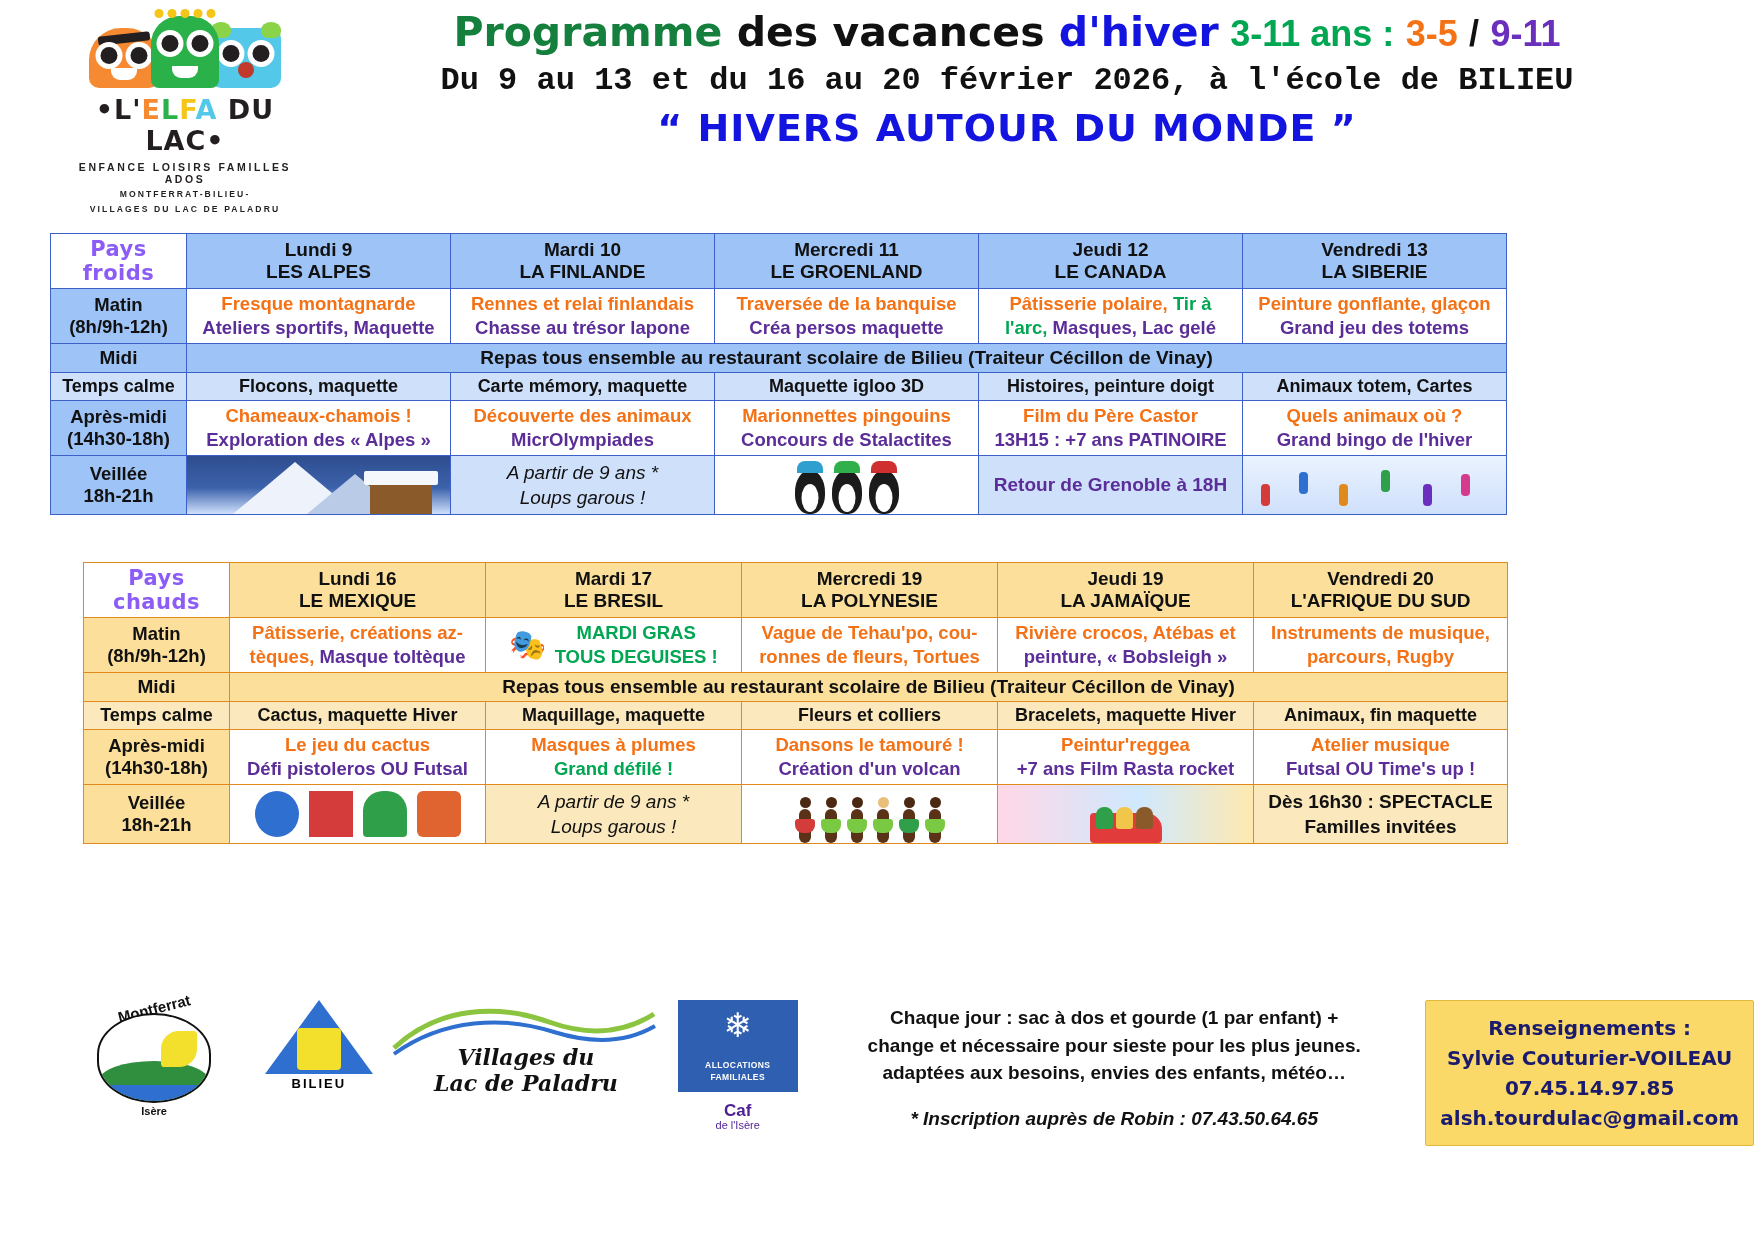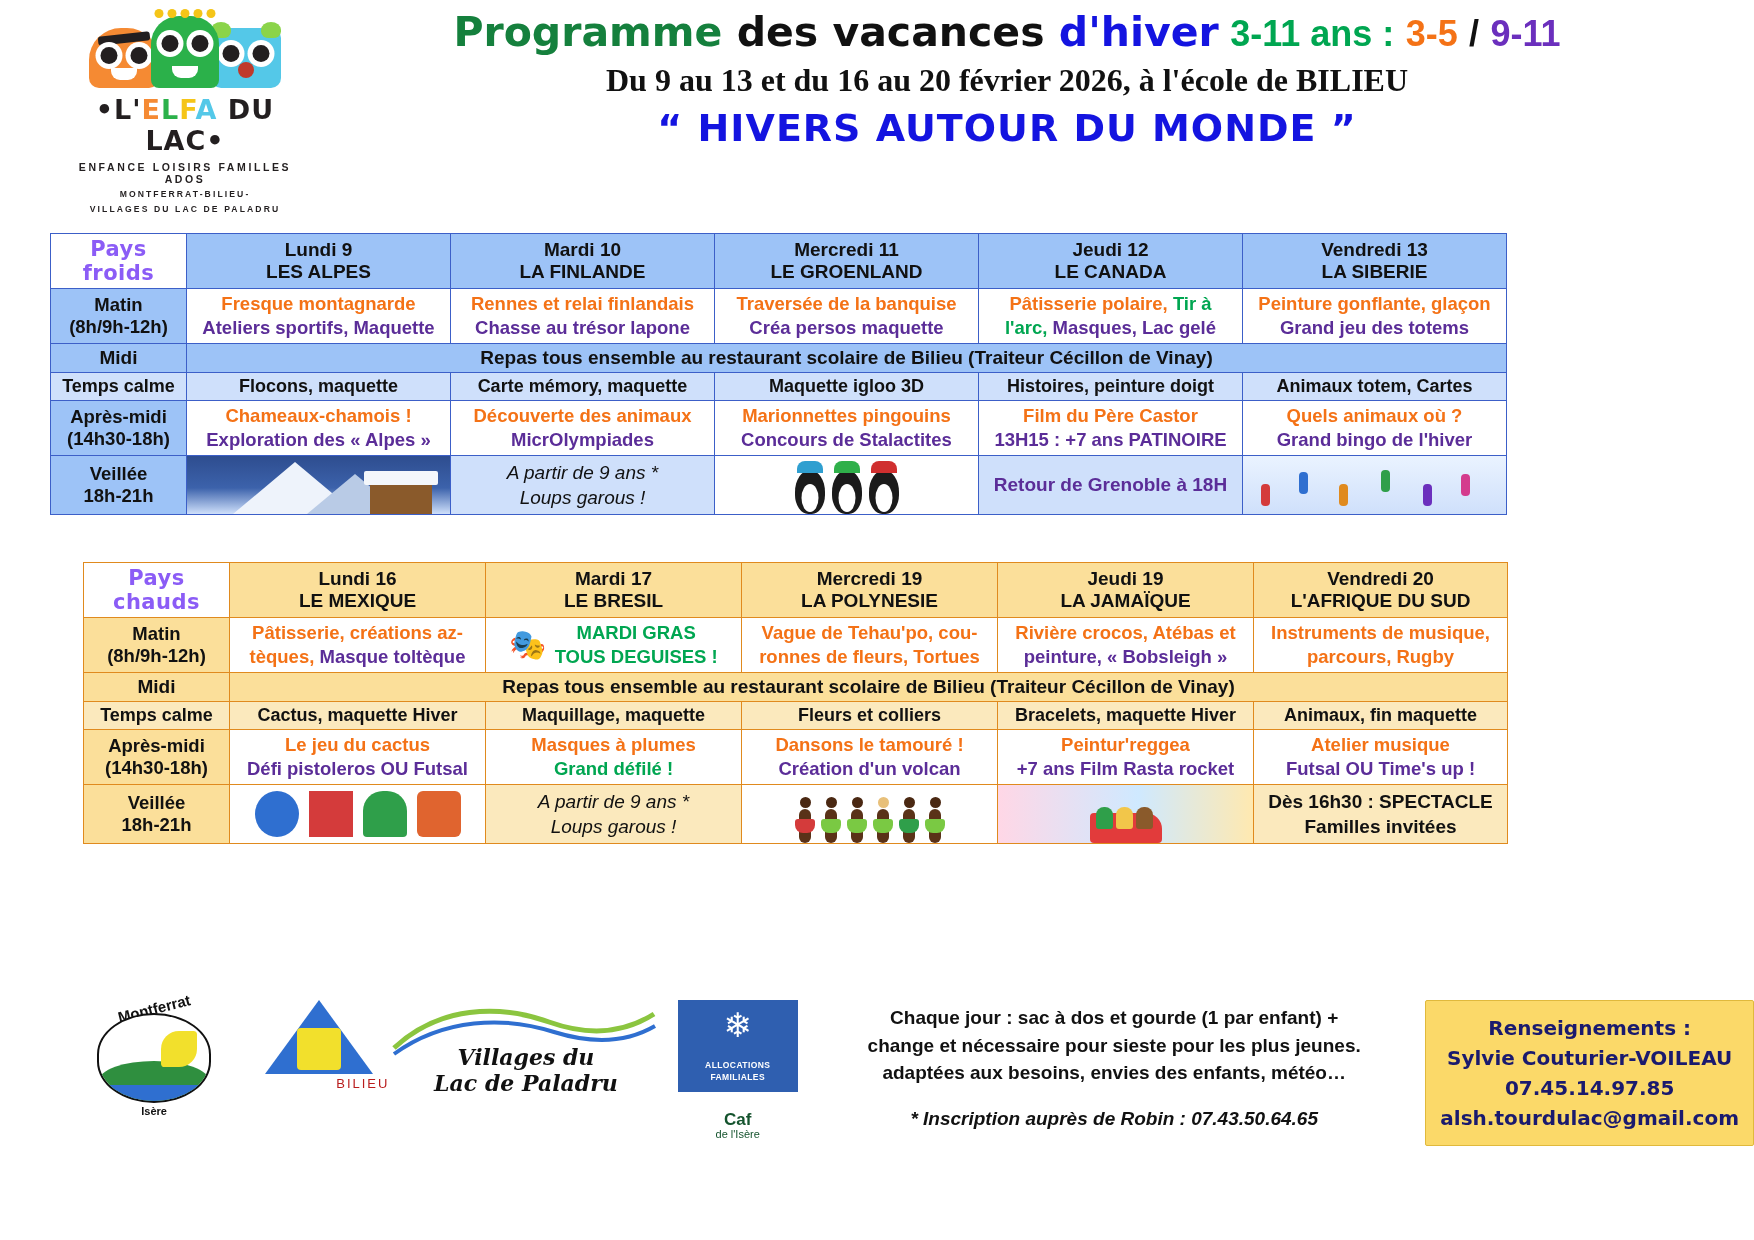--- a/index.html
+++ b/index.html
@@ -37,21 +37,21 @@
 
   .title-block{flex:1;text-align:center;padding-right:40px;}
   .title-l1{font-size:41px;font-weight:bold;line-height:1.12;white-space:nowrap;}
   .t-prog{color:#15803d;font-family:"DejaVu Sans",sans-serif;}
   .t-des{color:#111;font-family:"DejaVu Sans",sans-serif;}
   .t-hiver{color:#1414e0;font-family:"DejaVu Sans",sans-serif;}
   .t-ages{color:#00a651;font-size:36px;}
   .t-35{color:#f47216;font-size:36px;}
   .t-sep{color:#111;font-size:36px;}
   .t-911{color:#6b2fbd;font-size:36px;}
-  .title-l2{font-size:32px;font-weight:bold;color:#111;margin-top:6px;font-family:Liberation Serif, serif;}
+  .title-l2{font-size:32px;font-weight:bold;color:#111;margin-top:6px;font-family:Liberation Mono, monospace;}
   .title-l3{font-size:38px;font-weight:bold;color:#1414e0;margin-top:7px;letter-spacing:1px;font-family:"DejaVu Sans",sans-serif;}
 
   
   table{border-collapse:collapse;table-layout:fixed;}
   .tbl{font-size:17.5px;}
   .tbl td{border:1.4px solid #3c5fc8;text-align:center;vertical-align:middle;padding:3px 4px;}
   .tbl-warm td{border:1.4px solid #e08a1e;}
 
   .cold{position:absolute;left:50px;top:233px;width:1456px;}
   .warm{position:absolute;left:83px;top:562px;width:1424px;}
@@ -109,27 +109,27 @@
   .foot-star{font-style:italic;font-weight:bold;font-size:19px;margin-top:18px;color:#111;}
   .contact{width:330px;margin-left:10px;background:#fbd969;border:1px solid #e0b93c;padding:12px 8px;text-align:center;font-family:"DejaVu Sans",sans-serif;font-size:20px;font-weight:bold;color:#1a1a6e;line-height:1.5;border-radius:2px;}
 
   .mont-badge{width:110px;height:86px;border:2px solid #111;border-radius:50%/46%;margin:0 auto;position:relative;background:#fff;overflow:hidden;}
   .mont-hill{position:absolute;bottom:0;left:0;width:100%;height:40px;background:#2f8f3f;border-radius:60% 60% 0 0;}
   .mont-water{position:absolute;bottom:0;left:0;width:100%;height:16px;background:#2f6fd0;}
   .mont-flower{position:absolute;top:16px;right:12px;width:36px;height:36px;background:#f2e02c;border-radius:50% 10% 50% 10%;}
   .mont-label{font-size:15px;font-weight:bold;color:#111;transform:rotate(-14deg);margin-bottom:-4px;}
   .bil-tri{width:0;height:0;border-left:54px solid transparent;border-right:54px solid transparent;border-bottom:74px solid #2f6fd0;margin:0 auto;position:relative;}
   .bil-inner{position:absolute;top:28px;left:-22px;width:44px;height:42px;background:#f2e02c;border-radius:4px;}
-  .bil-text{font-size:13px;font-weight:normal;color:#b91c1c;letter-spacing:2px;margin-top:2px;text-align:right;}
+  .bil-text{font-size:13px;font-weight:bold;color:#000000;letter-spacing:2px;margin-top:2px;}
   .vill-wave{width:270px;height:60px;position:relative;}
   .vill-text{font-family:"DejaVu Serif",serif;font-style:italic;font-size:22px;font-weight:bold;color:#111;line-height:1.2;margin-top:-16px;}
   .caf-box{width:120px;height:92px;background:#2f5fb0;margin:0 auto;position:relative;color:#fff;}
   .caf-snow{position:absolute;top:8px;left:50%;transform:translateX(-50%);font-size:34px;line-height:1;}
   .caf-t1{position:absolute;bottom:22px;left:0;width:100%;text-align:center;font-size:8.5px;font-weight:bold;letter-spacing:0.4px;}
-  .caf-bot{background:#fff;color:#14532d;width:120px;margin:17px auto;text-align:center;font-size:17px;font-weight:bold;line-height:1.05;padding-top:2px;}
+  .caf-bot{background:#fff;color:#4c1d95;width:120px;margin:8px auto;text-align:center;font-size:17px;font-weight:bold;line-height:1.05;padding-top:2px;}
   .caf-bot small{font-size:11px;font-weight:normal;display:block;}
 </style>
 </head>
 <body>
 
 <div class="page">
 
   <div class="header">
 
     <div class="logo-block">

